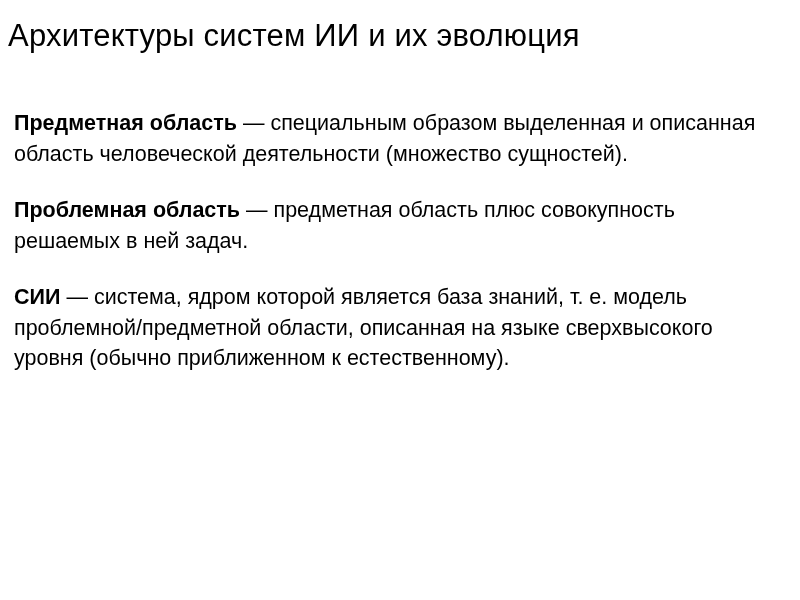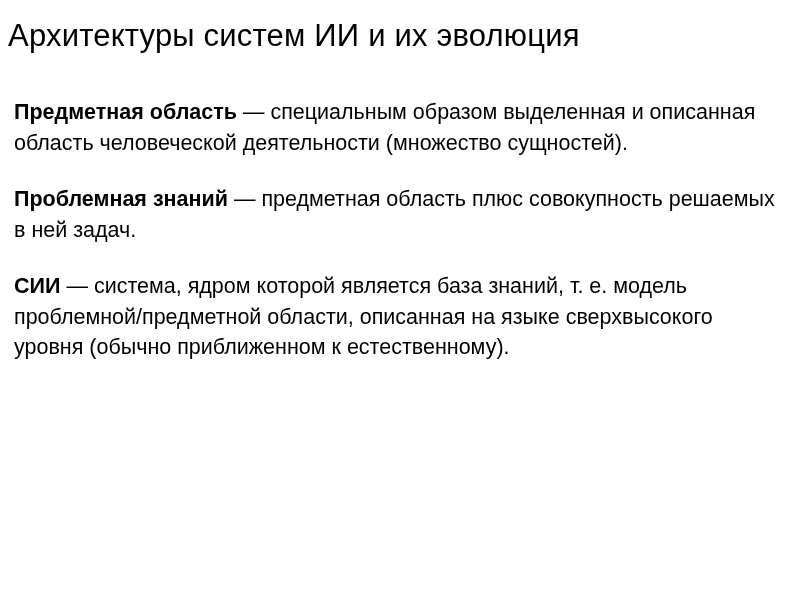--- a/index.html
+++ b/index.html
@@ -25,21 +25,21 @@
     top: 18px;
     left: 8px;
     width: 800px;
     font-size: 31px;
     font-weight: normal;
     line-height: 1.15;
     letter-spacing: 0.2px;
   }
   .body-block {
     position: absolute;
-    top: 97px;
+    top: 108px;
     left: 14px;
     width: 762px;
   }
   .para {
     font-size: 21.5px;
     line-height: 1.42;
     margin: 0 0 26px 0;
     text-align: left;
   }
   .para:last-child {
@@ -58,21 +58,21 @@
 
   <div class="slide-title">Архитектуры систем ИИ и их эволюция</div>
 
   <div class="body-block">
 
     <p class="para p1">
       <span class="lead">Предметная область</span><span> — специальным образом выделенная и описанная область человеческой деятельности (множество сущностей).</span>
     </p>
 
     <p class="para p2">
-      <span class="lead">Проблемная знаний</span><span> — предметная область плюс совокупность решаемых в ней задач.</span>
+      <span class="lead">Проблемная область</span><span> — предметная область плюс совокупность решаемых в ней задач.</span>
     </p>
 
     <p class="para p3">
       <span class="lead">СИИ</span><span> — система, ядром которой является база знаний, т. е. модель проблемной/предметной области, описанная на языке сверхвысокого уровня (обычно приближенном к естественному).</span>
     </p>
 
   </div>
 </div>
 
 </body></html>

